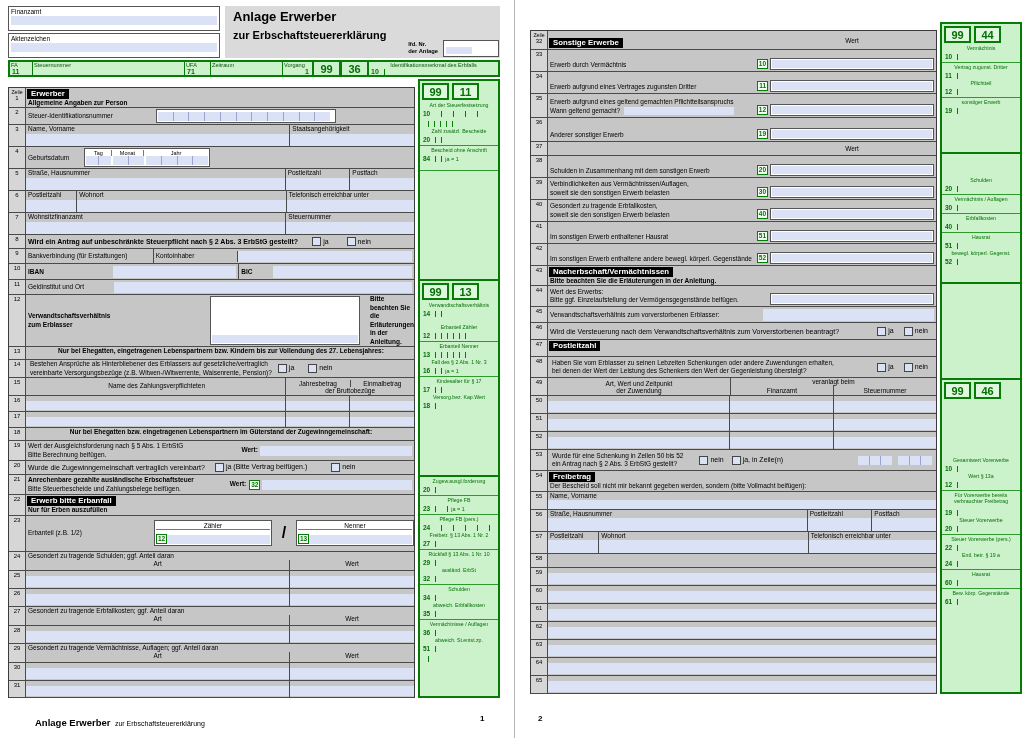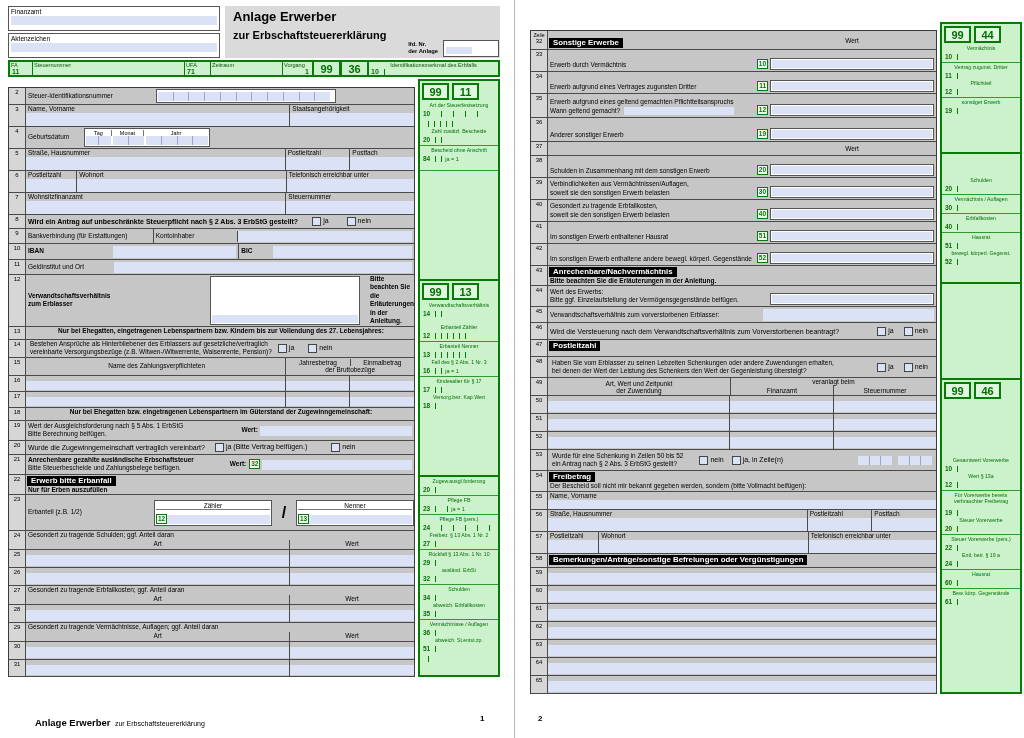--- a/index.html
+++ b/index.html
@@ -132,20 +132,27 @@
     <div class="idbig">36</div>
     <div class="idc" style="flex:1;border-right:none">
       <div class="gl c">Identifikationsmerkmal des Erbfalls</div>
       <div class="gn"><span>10</span><span class="t"></span></div>
     </div>
   </div>
 
   <div class="main">
     <div class="rows">
 
+      <div class="frow" style="min-height:16px">
+        <div class="zl"><span class="zw">Zeile</span><span>1</span></div>
+        <div class="ct">
+            <span class="blkband">Erwerber</span>
+            <div class="lbl b">Allgemeine Angaben zur Person</div>
+          </div>
+      </div>
 
       <div class="frow" style="min-height:17px">
         <div class="zl">2</div>
         <div class="ct">
             <div class="cols">
               <div class="vm lbl" style="width:130px">Steuer-Identifikationsnummer</div>
           <div class="whitebox vm" style="width:180px;margin:1px 0">
                 <div class="seg" style="width:172px">
                   <i></i>
                   <i></i>
@@ -853,21 +860,21 @@
                   <div class="inp"></div>
                 </div>
               </div>
         </div>
           </div>
       </div>
 
       <div class="frow" style="min-height:17px">
         <div class="zl">43</div>
         <div class="ct">
-            <span class="blkband">Anrechenbare/Nachvermächtnis</span>
+            <span class="blkband">Nacherbschaft/Vermächtnissen</span>
             <div class="lbl b">Bitte beachten Sie die Erläuterungen in der Anleitung.</div>
           </div>
       </div>
 
       <div class="frow" style="min-height:21px">
         <div class="zl">44</div>
         <div class="ct">
             <div class="cols" style="align-items:flex-end">
           <div class="lbl" style="flex:1;padding-bottom:2px"><span>Wert des Erwerbs:</span><br><span>Bitte ggf. Einzelaufstellung der Vermögensgegenstände beifügen.</span></div>
           <div class="wcol">
@@ -1073,23 +1080,20 @@
           <div class="fld vc" style="flex:33 0 0">
                 <div class="lbl">Telefonisch erreichbar unter</div>
                 <div class="inp"></div>
               </div>
         </div>
           </div>
       </div>
 
       <div class="frow" style="min-height:14px">
         <div class="zl">58</div>
-        <div class="ct">
-            <span class="blkband">Bemerkungen/Anträge/sonstige Befreiungen oder Vergünstigungen</span>
-          </div>
       </div>
 
       <div class="frow" style="min-height:18px">
           <div class="zl">59</div>
           <div class="ct">
             <div class="ecol" style="flex:1">
               <div class="sp"></div>
               <div class="inp"></div>
             </div>
           </div>

